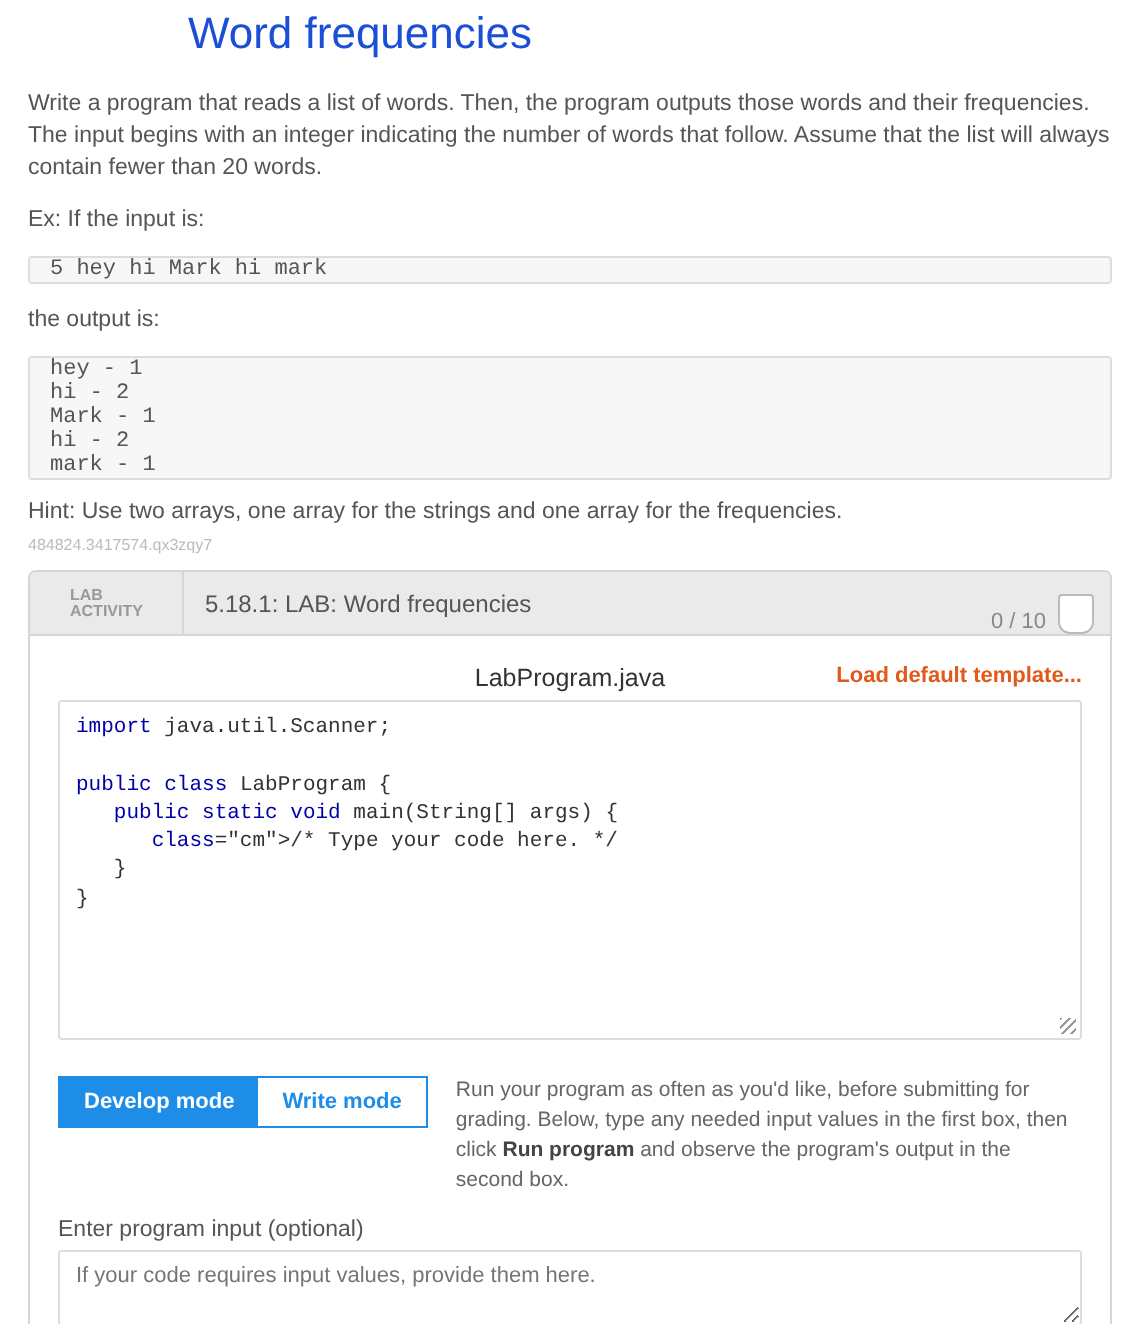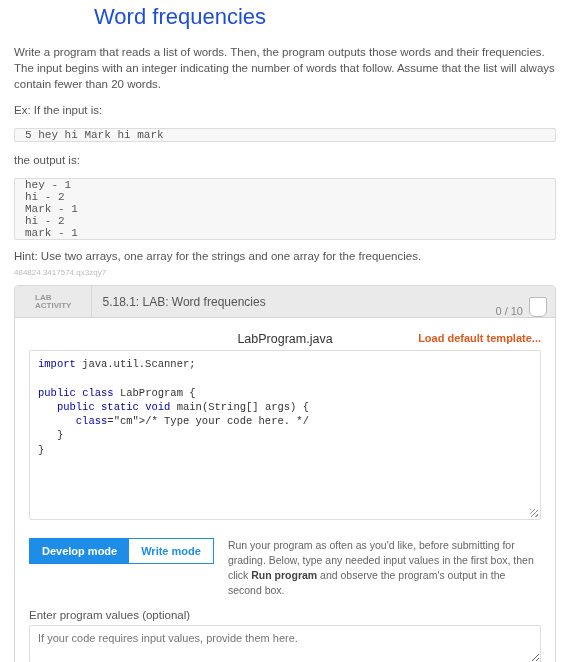--- a/index.html
+++ b/index.html
@@ -228,21 +228,21 @@
     <div class="mode-row">
       <div class="mode-toggle">
         <div class="mode-btn active">Develop mode</div>
         <div class="mode-btn">Write mode</div>
       </div>
       <div class="mode-desc">
         <span>Run your program as often as you'd like, before submitting for grading. Below, type any needed input values in the first box, then click </span><b>Run program</b><span> and observe the program's output in the second box.</span>
       </div>
     </div>
 
-    <p class="section-label">Enter program values (optional)</p>
+    <p class="section-label">Enter program input (optional)</p>
     <textarea class="inputbox" placeholder="If your code requires input values, provide them here." style=""></textarea>
 
     
 
     
     
   </div>
 </div>
 
 </body></html>

